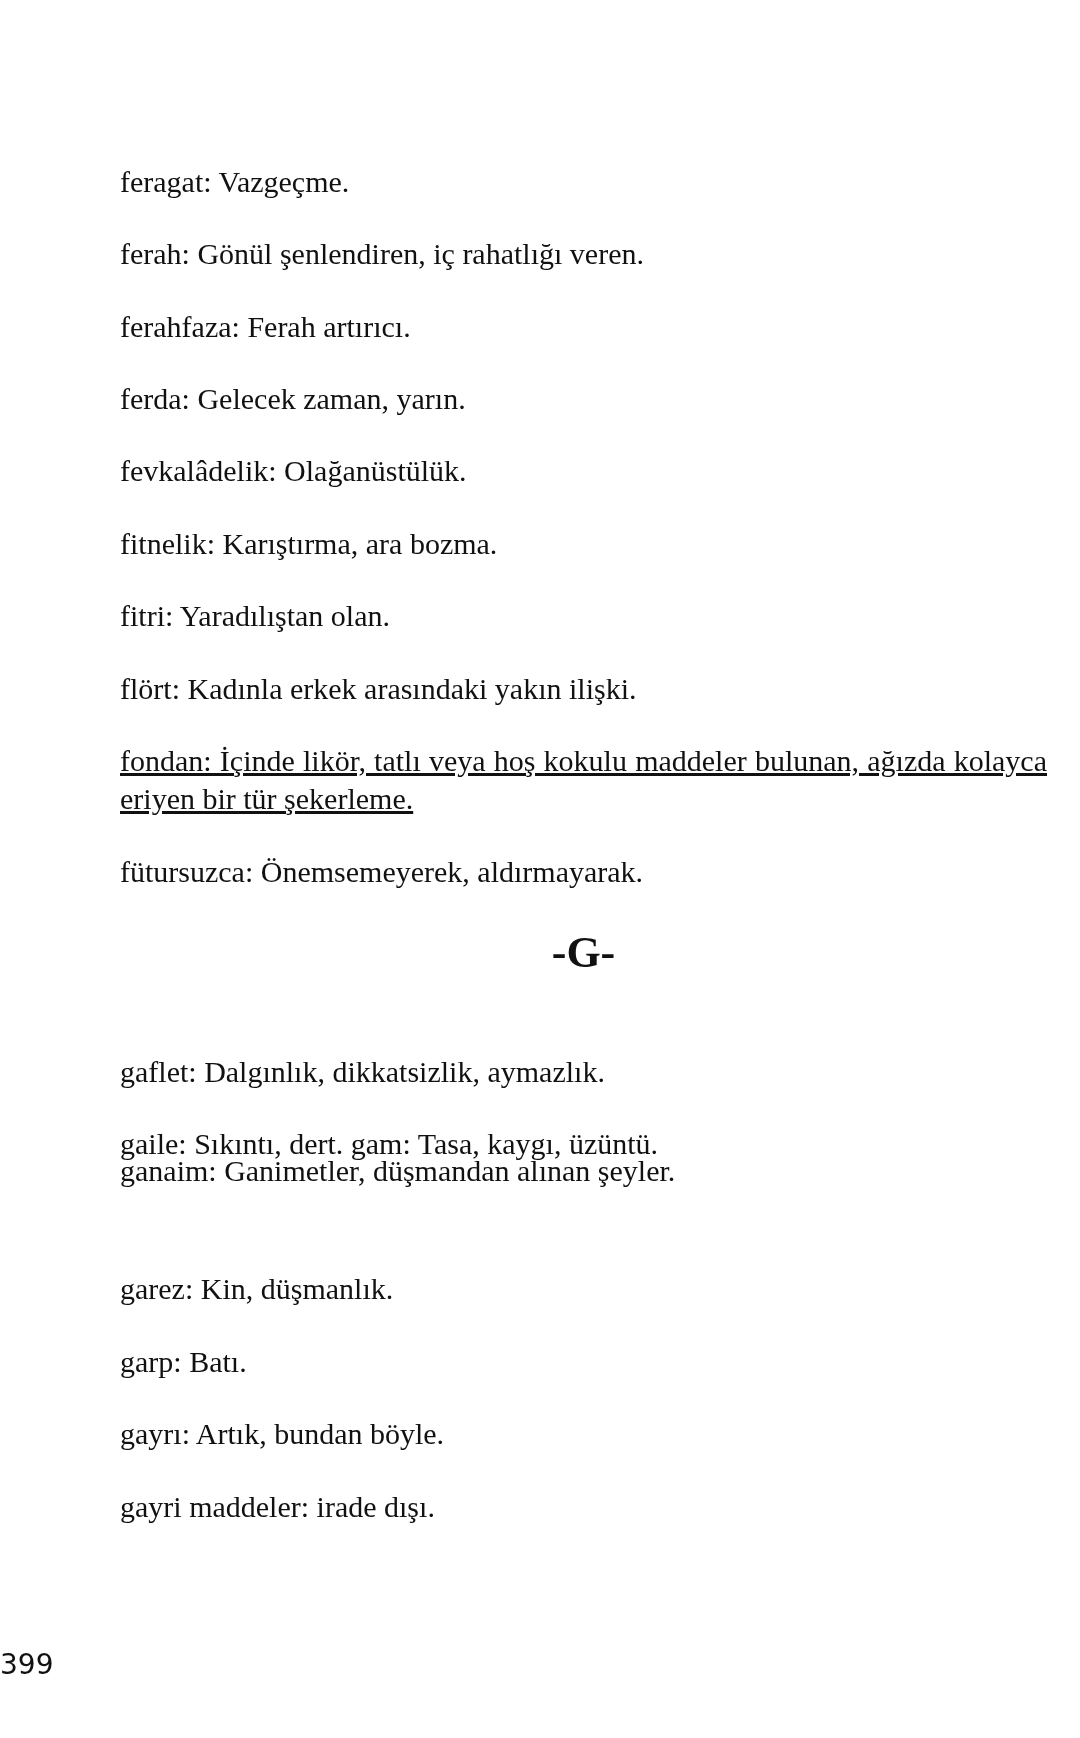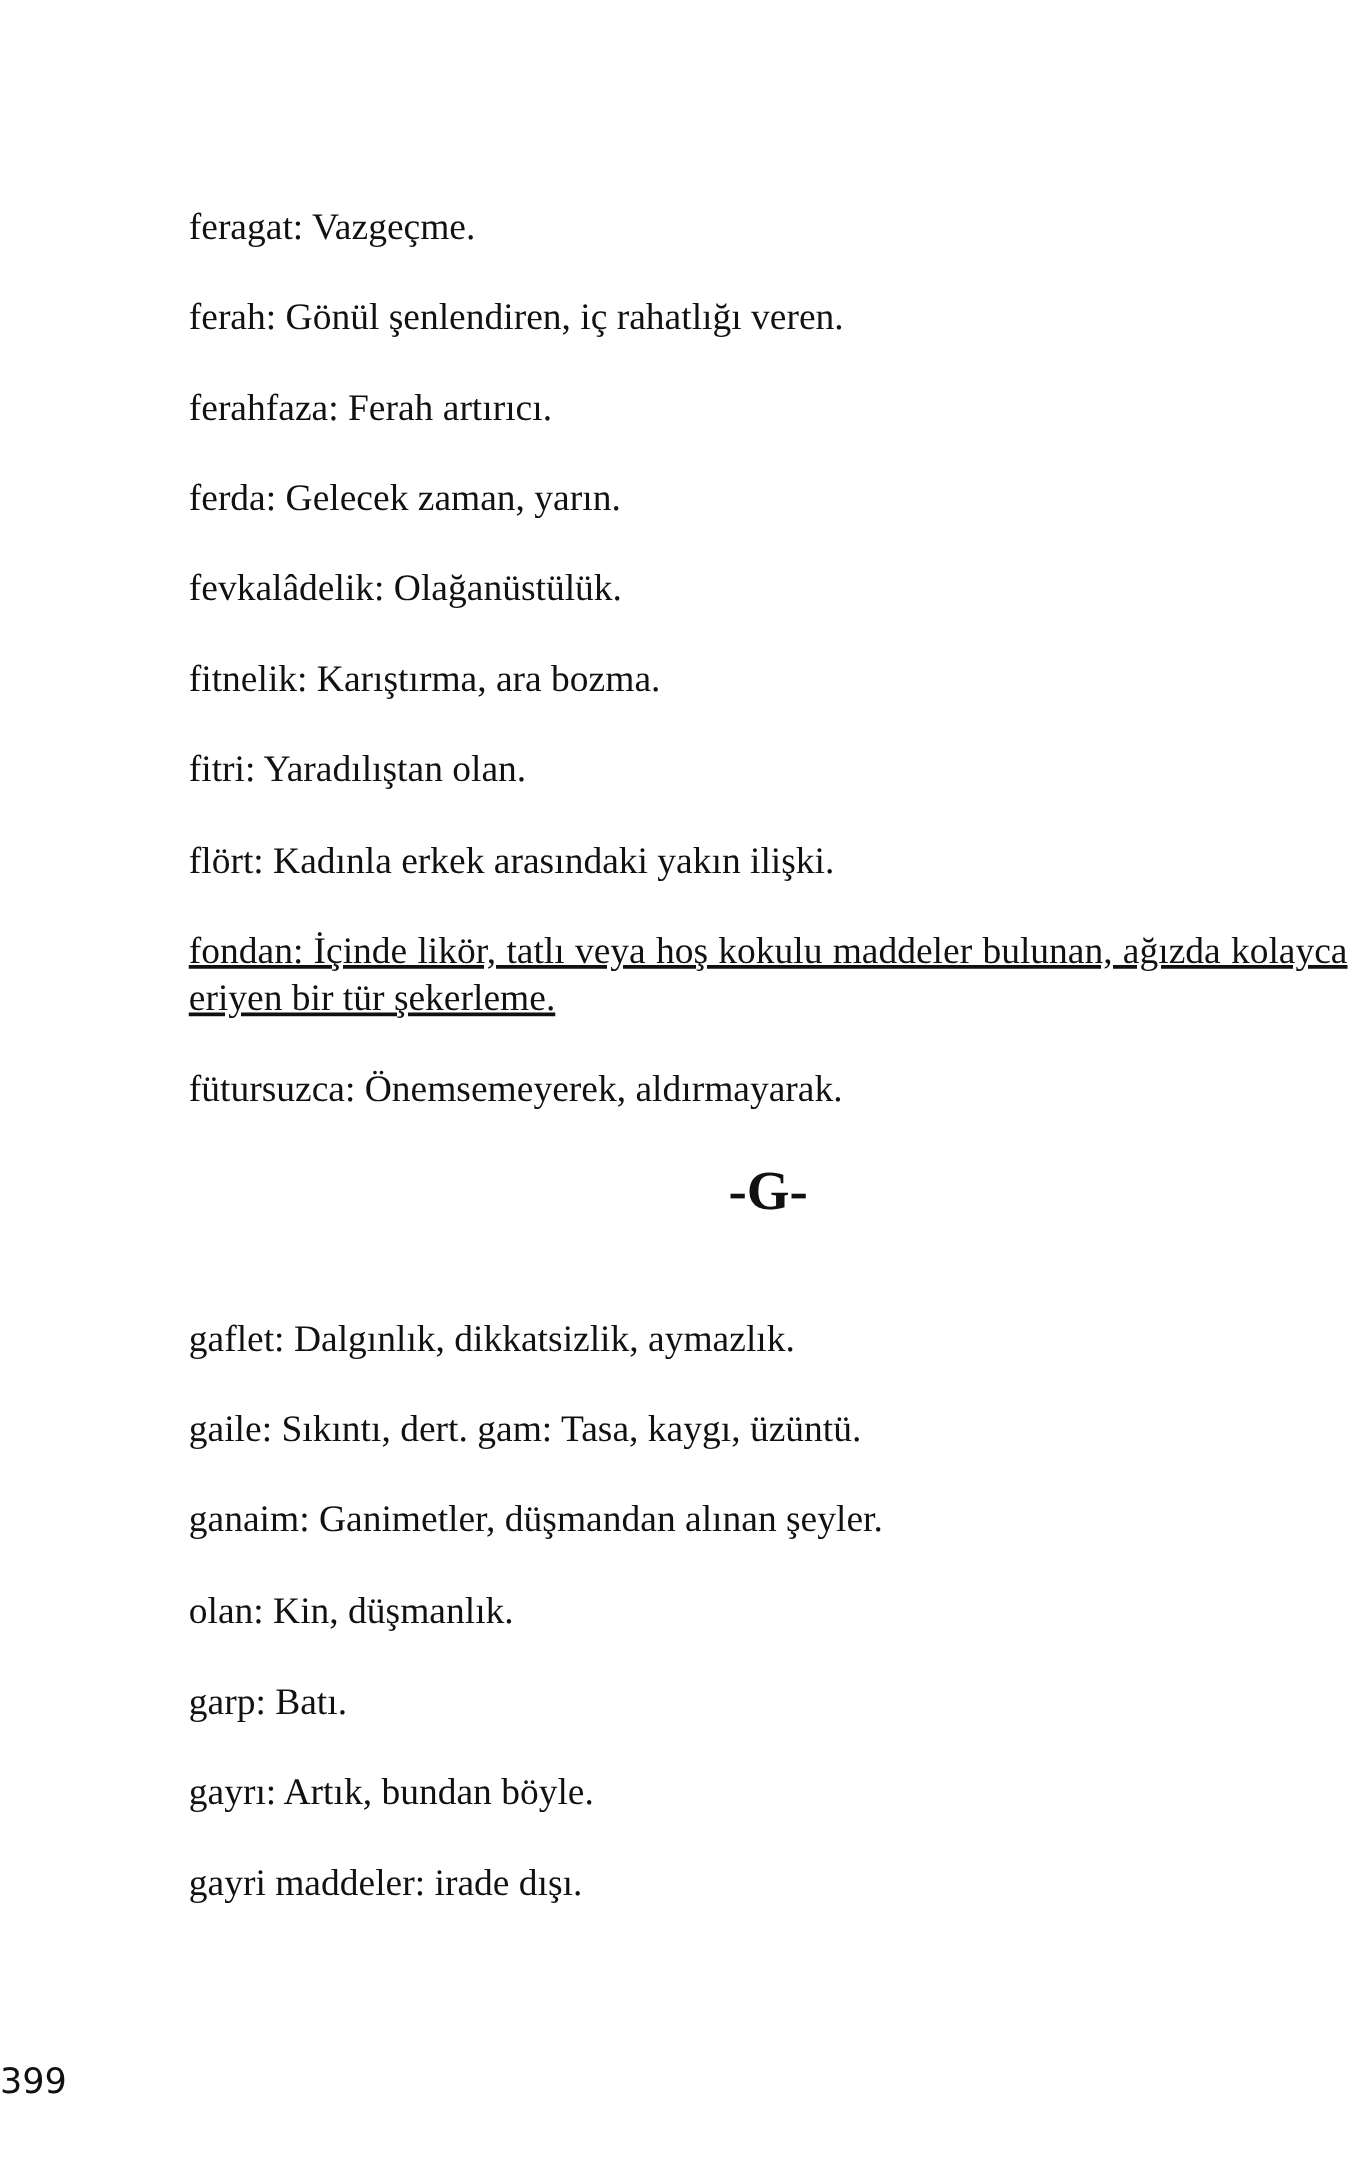--- a/index.html
+++ b/index.html
@@ -15,21 +15,20 @@
       color: #111111;
     }
     .page {
       position: absolute;
       left: 120px;
       top: 0;
       width: 927px;
       height: 1738px;
       font-family: "Liberation Serif", serif;
       font-size: 30px;
-      margin-left: 31px;
     }
     .entry {
       position: absolute;
       left: 0;
       width: 927px;
       line-height: 38px;
       margin: 0;
       white-space: nowrap;
     }
     .entry.justified {
@@ -72,20 +71,20 @@
   <p class="entry" style="top:525px">fitnelik: Karıştırma, ara bozma.</p>
   <p class="entry" style="top:597px">fitri: Yaradılıştan olan.</p>
   <p class="entry" style="top:670px">flört: Kadınla erkek arasındaki yakın ilişki.</p>
   <p class="entry justified" style="top:742px">fondan: İçinde likör, tatlı veya hoş kokulu maddeler bulunan, ağızda kolayca eriyen bir tür şekerleme.</p>
   <p class="entry" style="top:853px">fütursuzca: Önemsemeyerek, aldırmayarak.</p>
 
   <h2 class="section-heading" style="top:928px">-G-</h2>
 
   <p class="entry" style="top:1053px">gaflet: Dalgınlık, dikkatsizlik, aymazlık.</p>
   <p class="entry" style="top:1125px">gaile: Sıkıntı, dert. gam: Tasa, kaygı, üzüntü.</p>
-  <p class="entry" style="top:1197px">ganaim: Ganimetler, düşmandan alınan şeyler.</p>
-  <p class="entry" style="top:1270px">olan: Kin, düşmanlık.</p>
+  <p class="entry" style="top:1152px">ganaim: Ganimetler, düşmandan alınan şeyler.</p>
+  <p class="entry" style="top:1270px">garez: Kin, düşmanlık.</p>
   <p class="entry" style="top:1415px">gayrı: Artık, bundan böyle.</p>
   <p class="entry" style="top:1343px">garp: Batı.</p>
   <p class="entry" style="top:1488px">gayri maddeler: irade dışı.</p>
 </div>
 
 <div class="page-number">399</div>
 
 </body></html>

